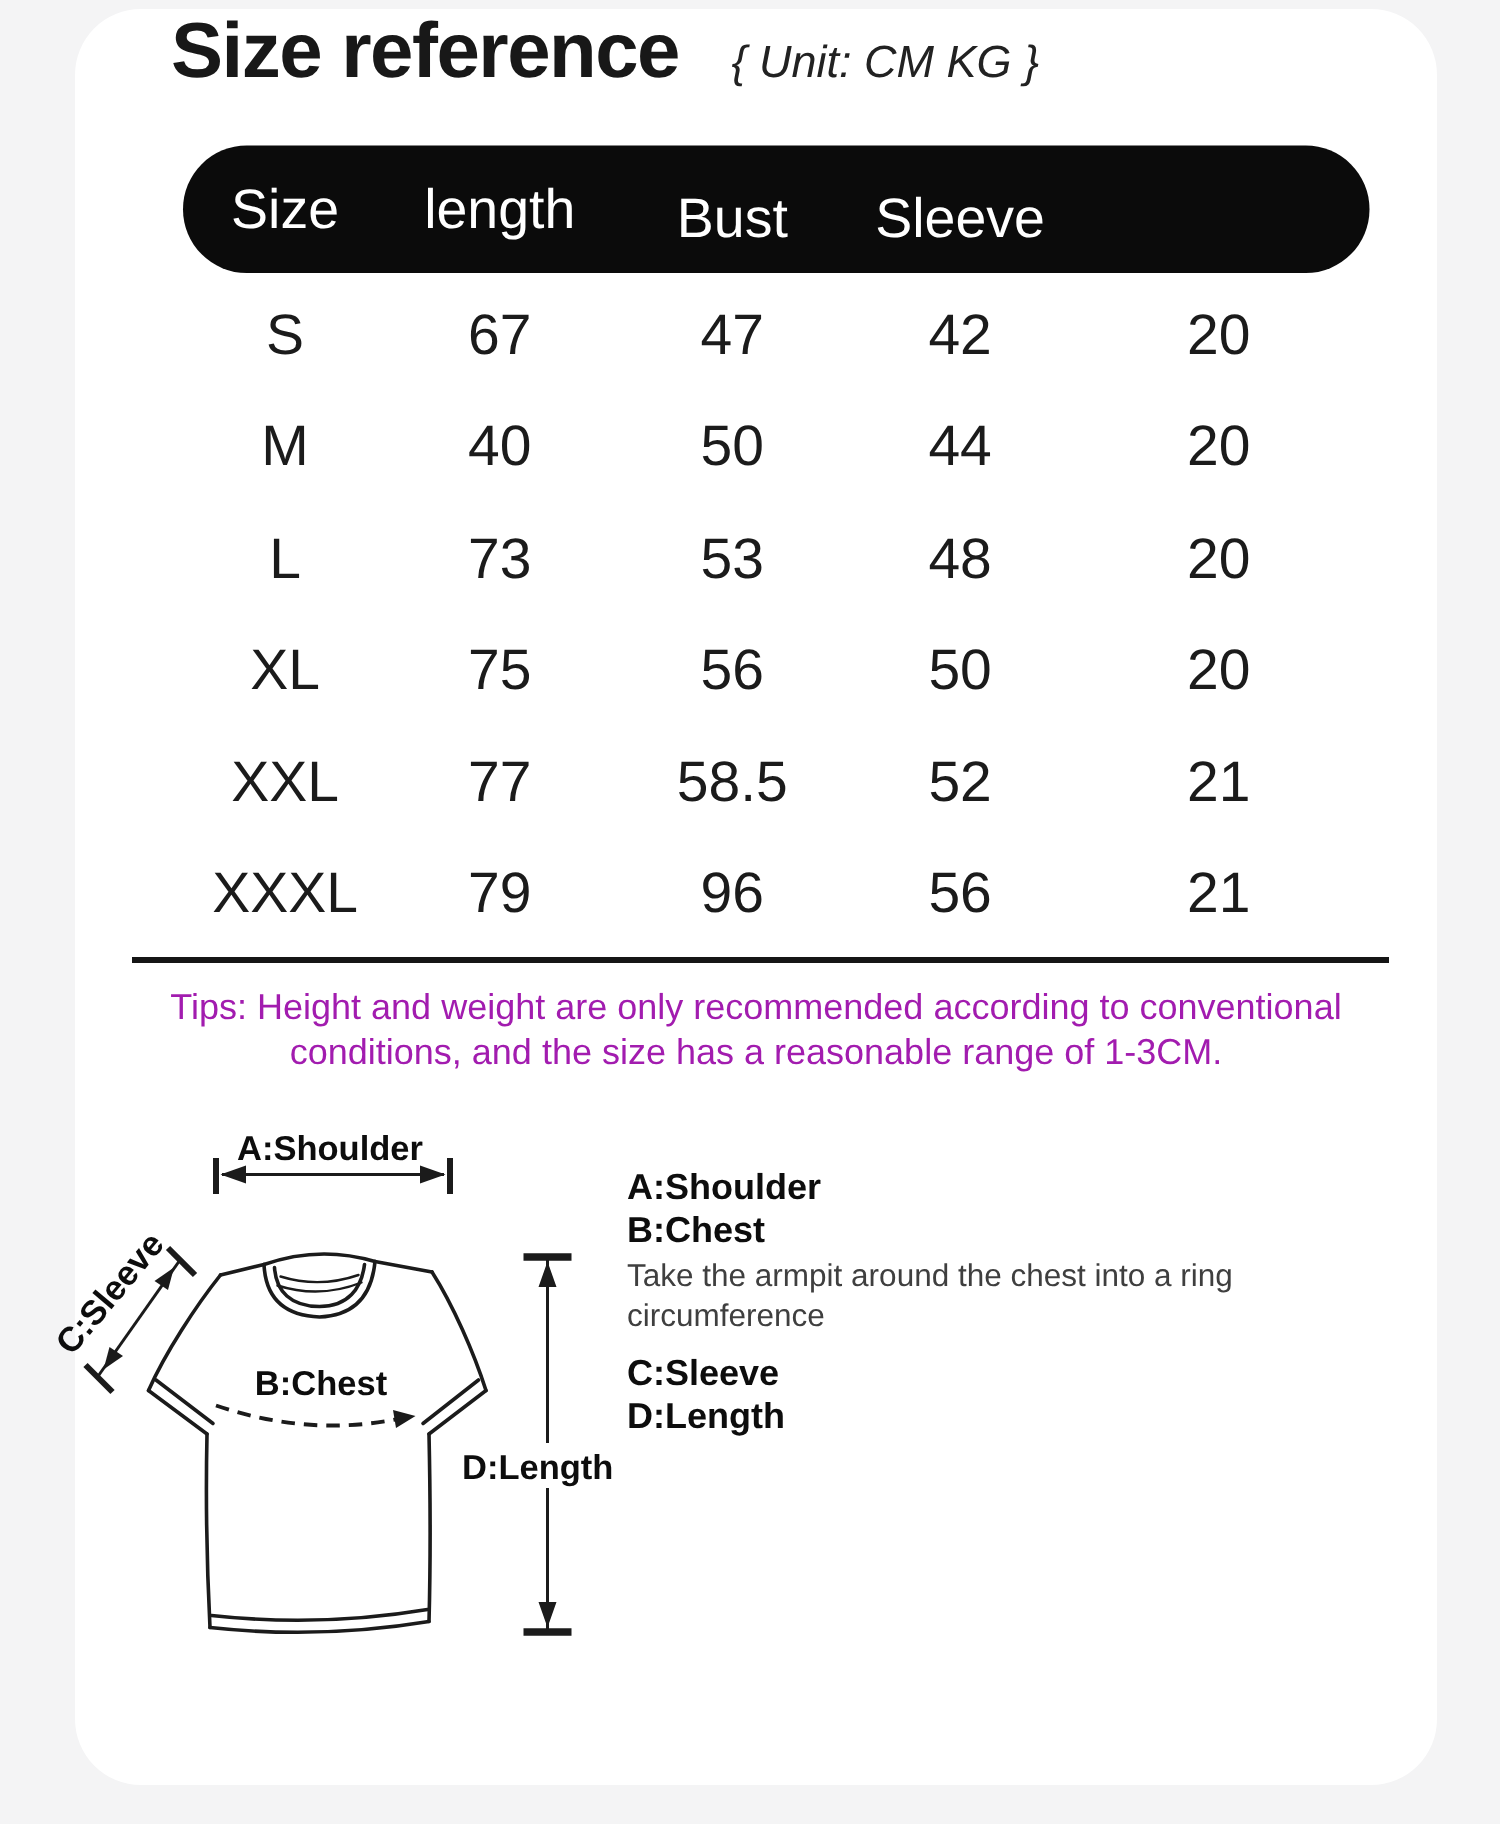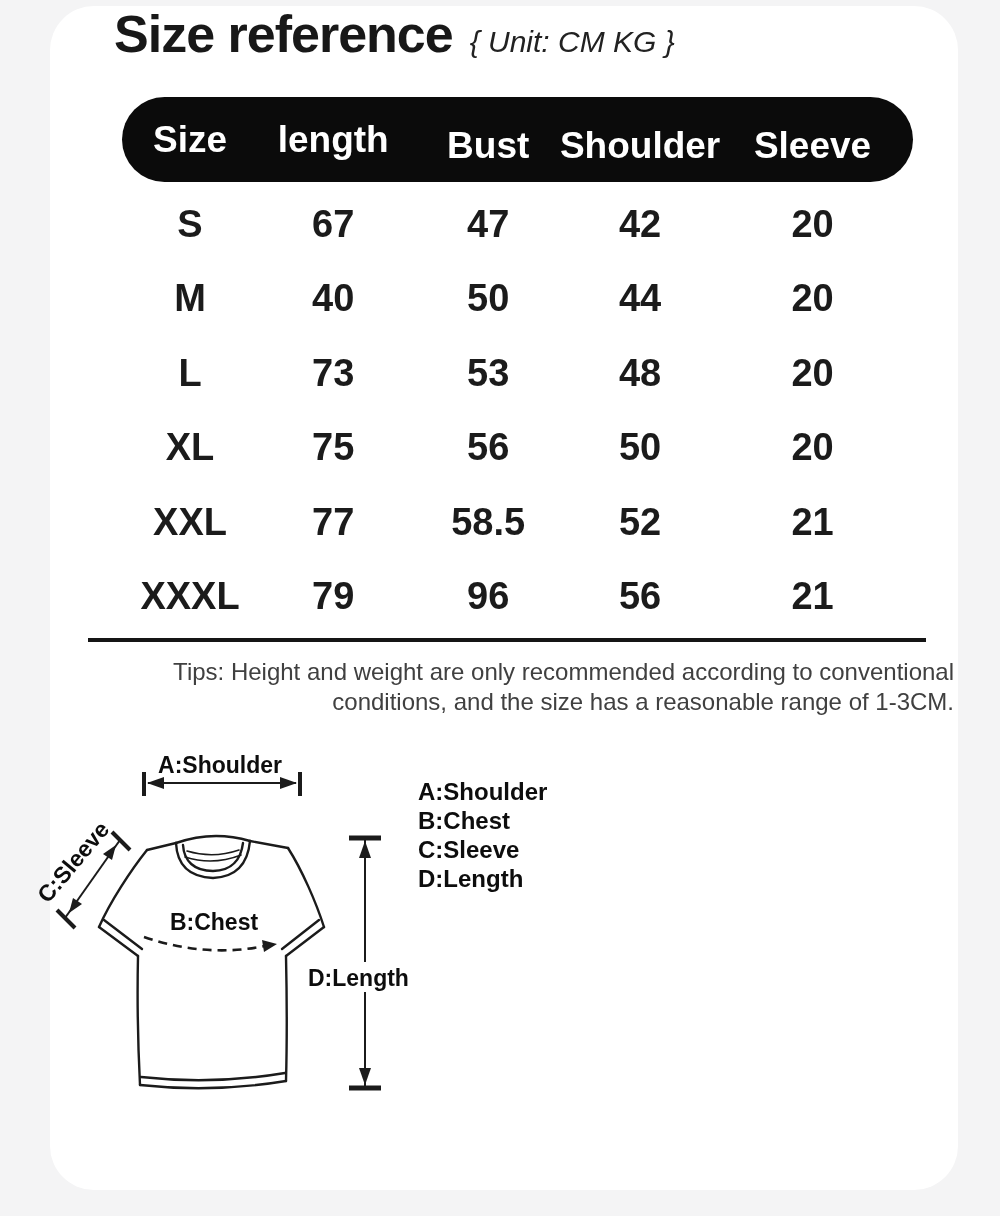--- a/index.html
+++ b/index.html
@@ -17,21 +17,21 @@
     width: 908px; height: 1184px;
     background: #ffffff;
     border-radius: 44px;
   }
   
   .title-row {
     position: absolute;
     left: 114px; top: 2px;
     display: flex;
     align-items: baseline;
-    gap: 17px;
+    gap: 35px;
     white-space: nowrap;
     text-align: center;
   }
   .title {
     font-size: 52px;
     font-weight: bold;
     letter-spacing: -1px;
     line-height: 64px;
     color: #181818;
   }
@@ -40,21 +40,20 @@
     font-weight: 400;
     color: #222222;
     font-style: italic;
   }
   
   .grid-5 {
     display: grid;
     grid-template-columns: 17.2% 19% 20.2% 18.2% 25.4%;
     align-items: center;
     justify-items: center;
-    font-weight: bold;
   }
   .pill {
     position: absolute;
     left: 122px; top: 97px;
     width: 791px; height: 85px;
     background: #0b0b0b;
     border-radius: 43px;
     color: #ffffff;
     font-size: 37px;
   }
@@ -73,24 +72,24 @@
     position: absolute;
     left: 88px; top: 638px;
     width: 838px; height: 4px;
     background: #151515;
   }
   
   .tips {
     position: absolute;
     left: 54px; top: 657px;
     width: 900px;
-    text-align: right;
+    text-align: center;
     font-size: 24px;
     line-height: 30px;
-    color: #404040;
+    color: #a21caf;
     white-space: pre-line;
   }
   
   .diagram {
     position: absolute;
     left: 36px; top: 744px;
     width: 384px; height: 372px;
   }
   .diagram text {
     font-family: "Liberation Sans", sans-serif;
@@ -124,21 +123,20 @@
 
 <div class="title-row">
   <span class="title">Size reference</span>
   <span class="unit-note">{ Unit: CM KG }</span>
 </div>
 
 <div class="pill grid-5">
   <span class="hcell">Size</span>
   <span class="hcell">length</span>
   <span class="hcell">Bust</span>
-  <span class="hcell">Shoulder</span>
   <span class="hcell">Sleeve</span>
 </div>
 
 <div class="tbody">
   <div class="trow grid-5">
     <span>S</span>
     <span>67</span>
     <span>47</span>
     <span>42</span>
     <span>20</span>
@@ -241,20 +239,21 @@
   <rect x="268" y="218" width="110" height="30" fill="#ffffff"></rect>
   <text x="272" y="242" font-size="23">D:Length</text>
 </svg>
 
 <div class="guide">
   <div class="guide-item">
     <h3>A:Shoulder</h3>
   </div>
   <div class="guide-item">
     <h3>B:Chest</h3>
+    <p>Take the armpit around the chest into a ring circumference</p>
   </div>
   <div class="guide-item">
     <h3>C:Sleeve</h3>
   </div>
   <div class="guide-item">
     <h3>D:Length</h3>
   </div>
 </div>
 
 </body></html>

